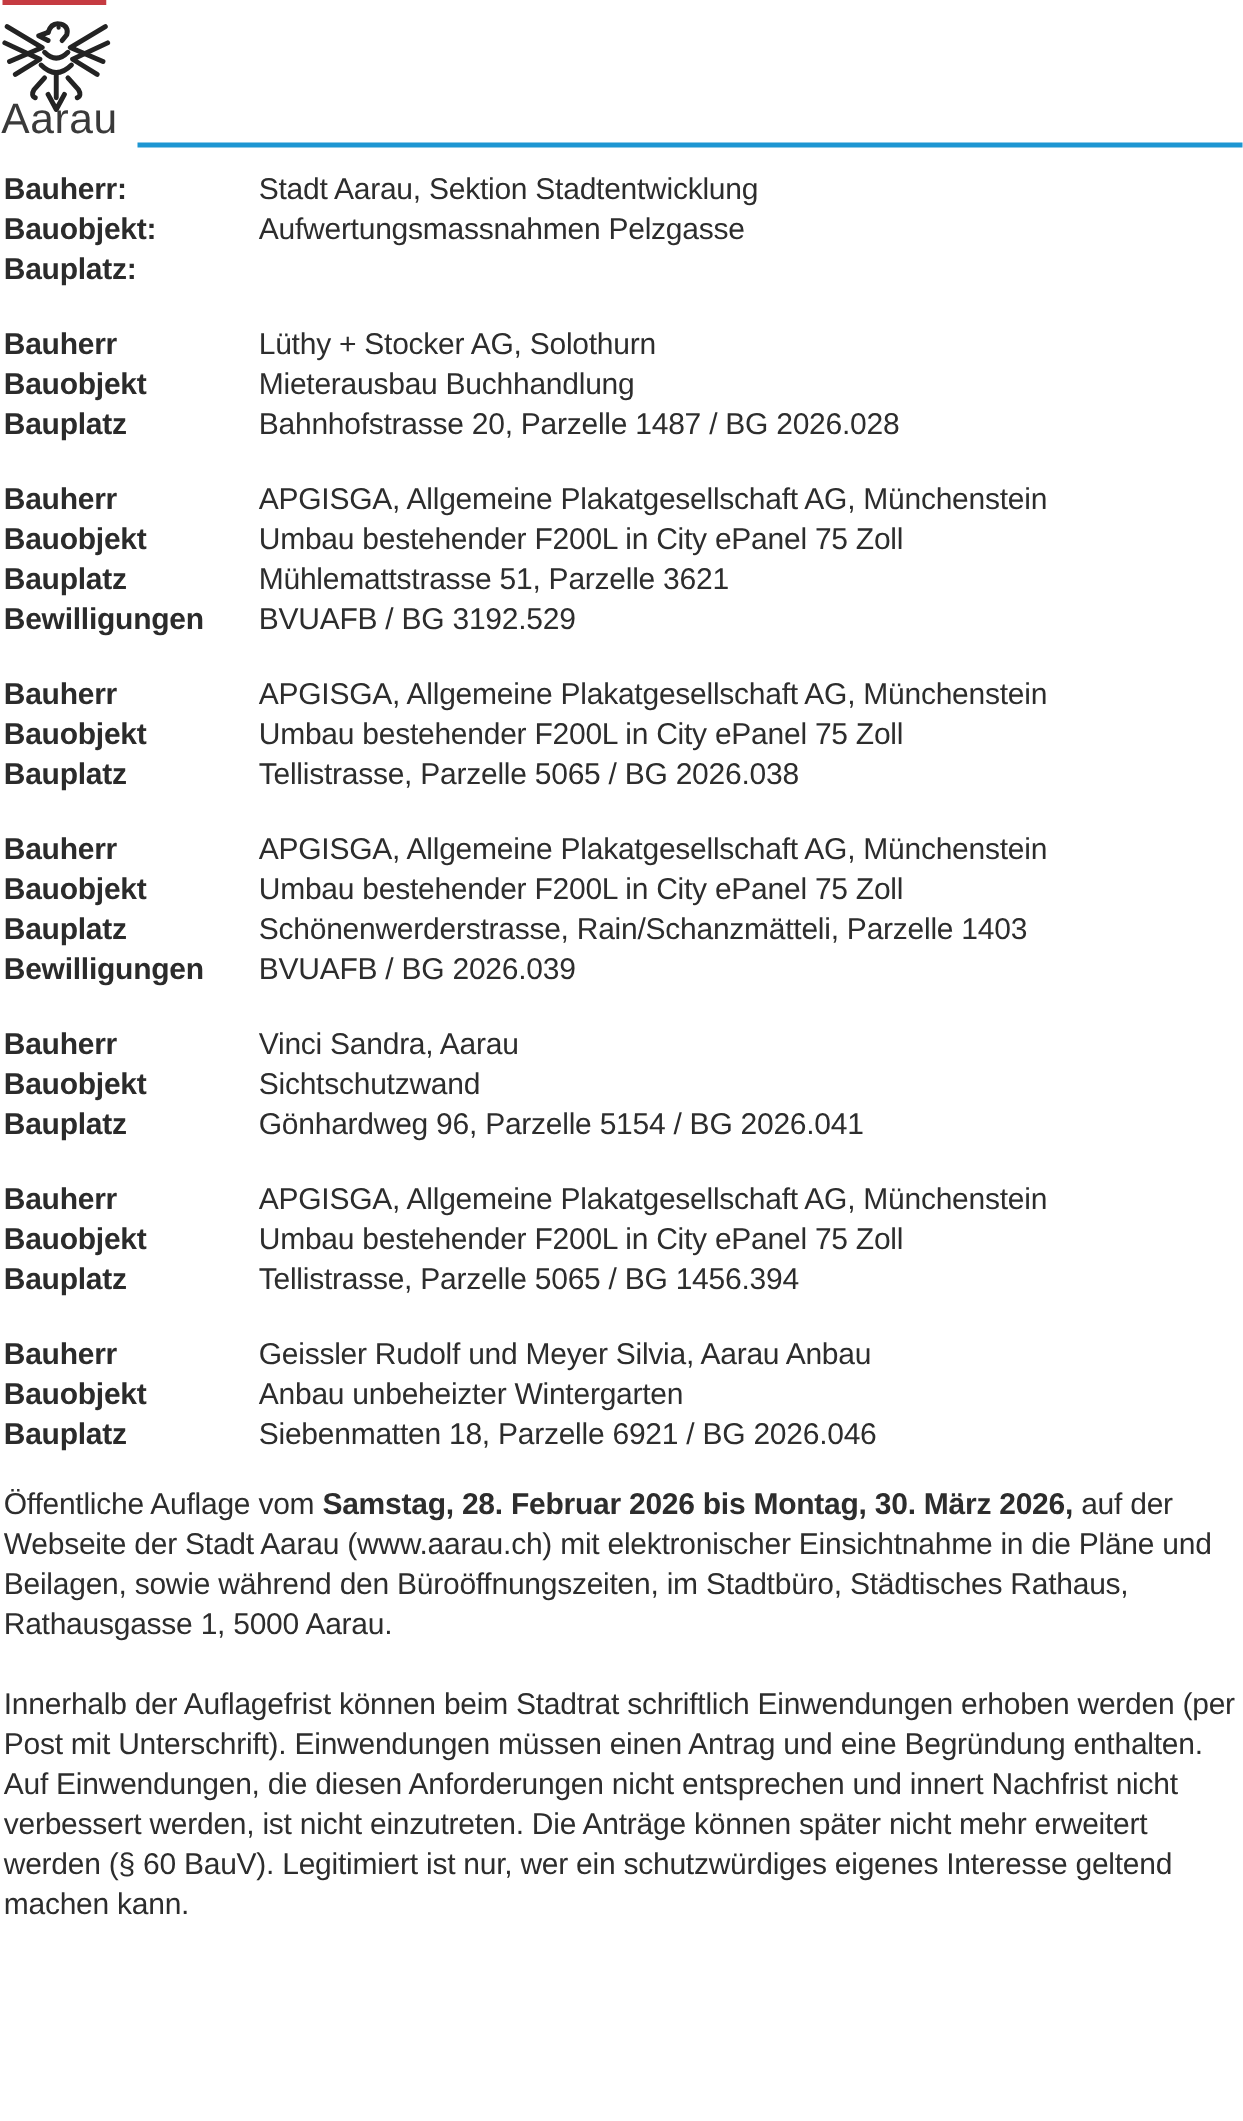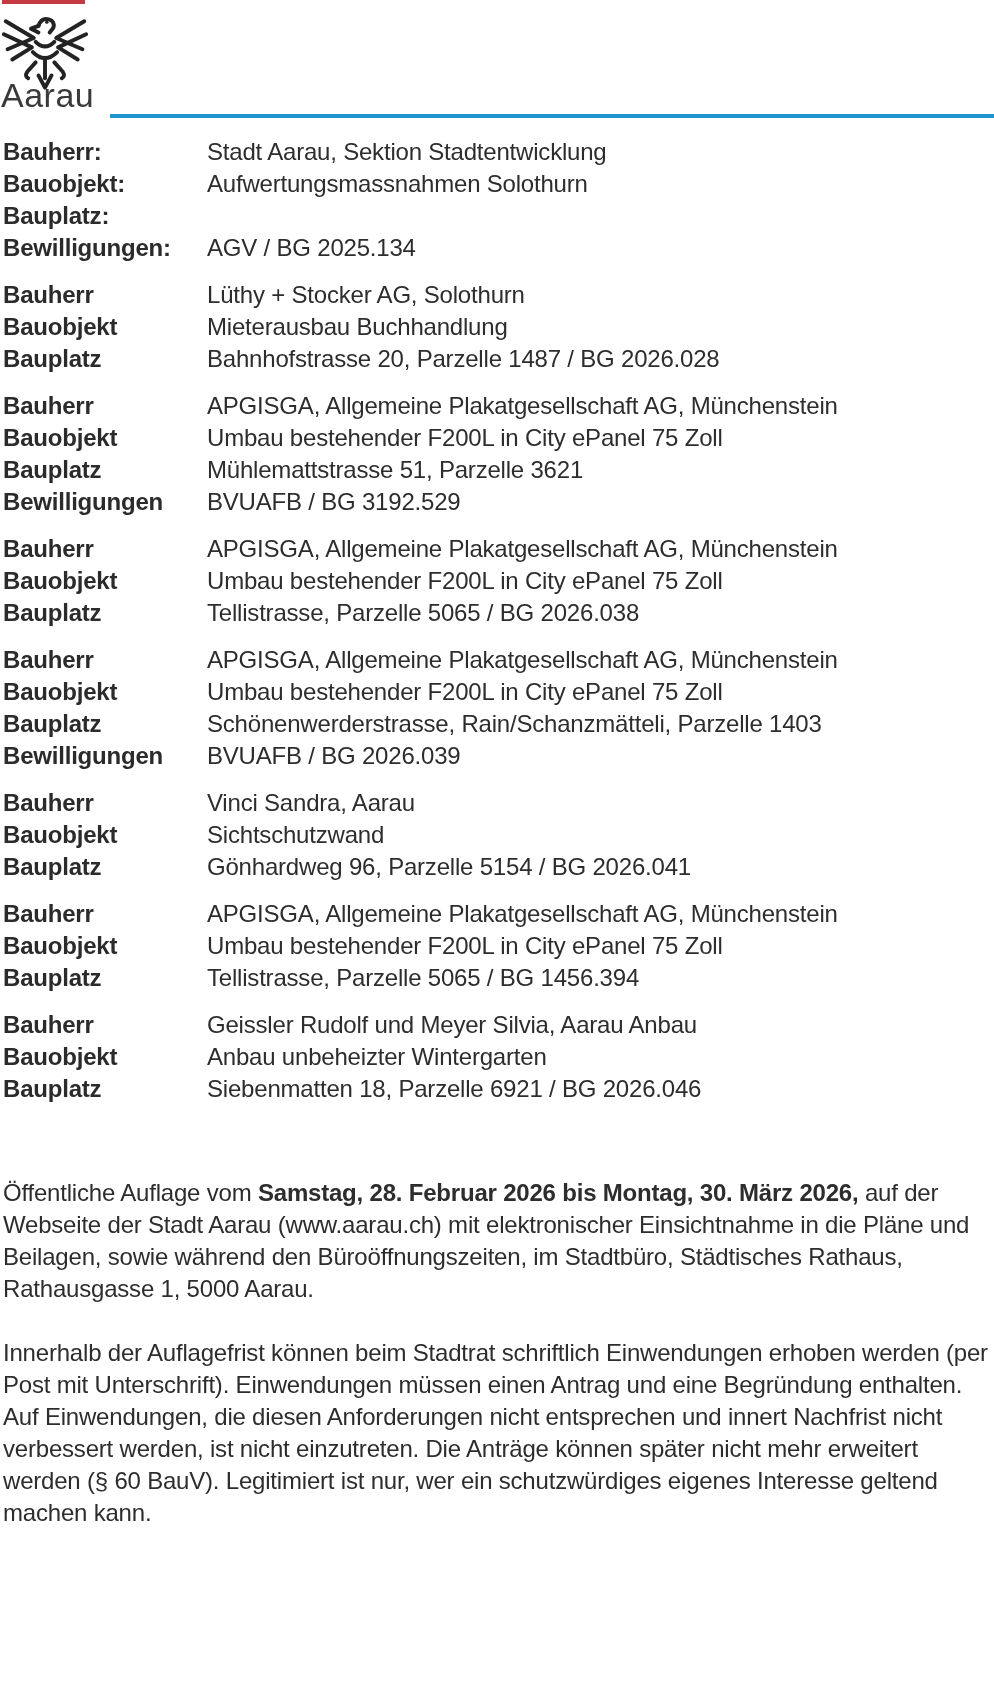--- a/index.html
+++ b/index.html
@@ -17,28 +17,28 @@
   .eagle-wrap{position:absolute;left:0;top:10px;width:90px;height:86px;}
   .wordmark{
     position:absolute;left:1px;top:76px;
     font-size:34px;color:#3a3a3a;letter-spacing:0.5px;line-height:38px;
   }
   .accent-line{position:absolute;left:110px;top:114px;width:884px;height:4px;}
 
   
   .content{padding:6px 4px 0 3px;font-size:24px;letter-spacing:-0.2px;}
   .entry{margin:0;}
-  .entry + .entry{margin-top:15px;}
+  .entry + .entry{margin-top:28px;}
   .row{display:flex;line-height:32px;align-items:flex-end;}
   .row .lbl{width:204px;flex:0 0 204px;font-weight:bold;color:#2b2b2b;}
   .row .val{flex:1;white-space:nowrap;}
 
   
   .para{line-height:32px;max-width:990px;}
-  .para-auflage{margin-top:72px;}
+  .para-auflage{margin-top:24px;}
   .para-einwendungen{margin-top:32px;}
   .bold{font-weight:bold;}
 </style>
 </head>
 <body>
 
 <div class="page">
 
   <div class="header">
     <div class="red-bar" style="background: rgb(197, 59, 65);"></div>
@@ -76,28 +76,24 @@
 
   <div class="content">
 
     <div class="entry">
       <div class="row">
           <span class="lbl">Bauherr:</span>
           <span class="val">Stadt Aarau, Sektion Stadtentwicklung</span>
         </div>
       <div class="row">
           <span class="lbl">Bauobjekt:</span>
-          <span class="val">Aufwertungsmassnahmen Solothurn</span>
+          <span class="val">Aufwertungsmassnahmen Pelzgasse</span>
         </div>
       <div class="row">
           <span class="lbl">Bauplatz:</span>
-        </div>
-      <div class="row">
-          <span class="lbl">Bewilligungen:</span>
-          <span class="val">AGV / BG 2025.134</span>
         </div>
     </div>
 
     <div class="entry">
       <div class="row">
           <span class="lbl">Bauherr</span>
           <span class="val">Lüthy + Stocker AG, Solothurn</span>
         </div>
       <div class="row">
           <span class="lbl">Bauobjekt</span>

